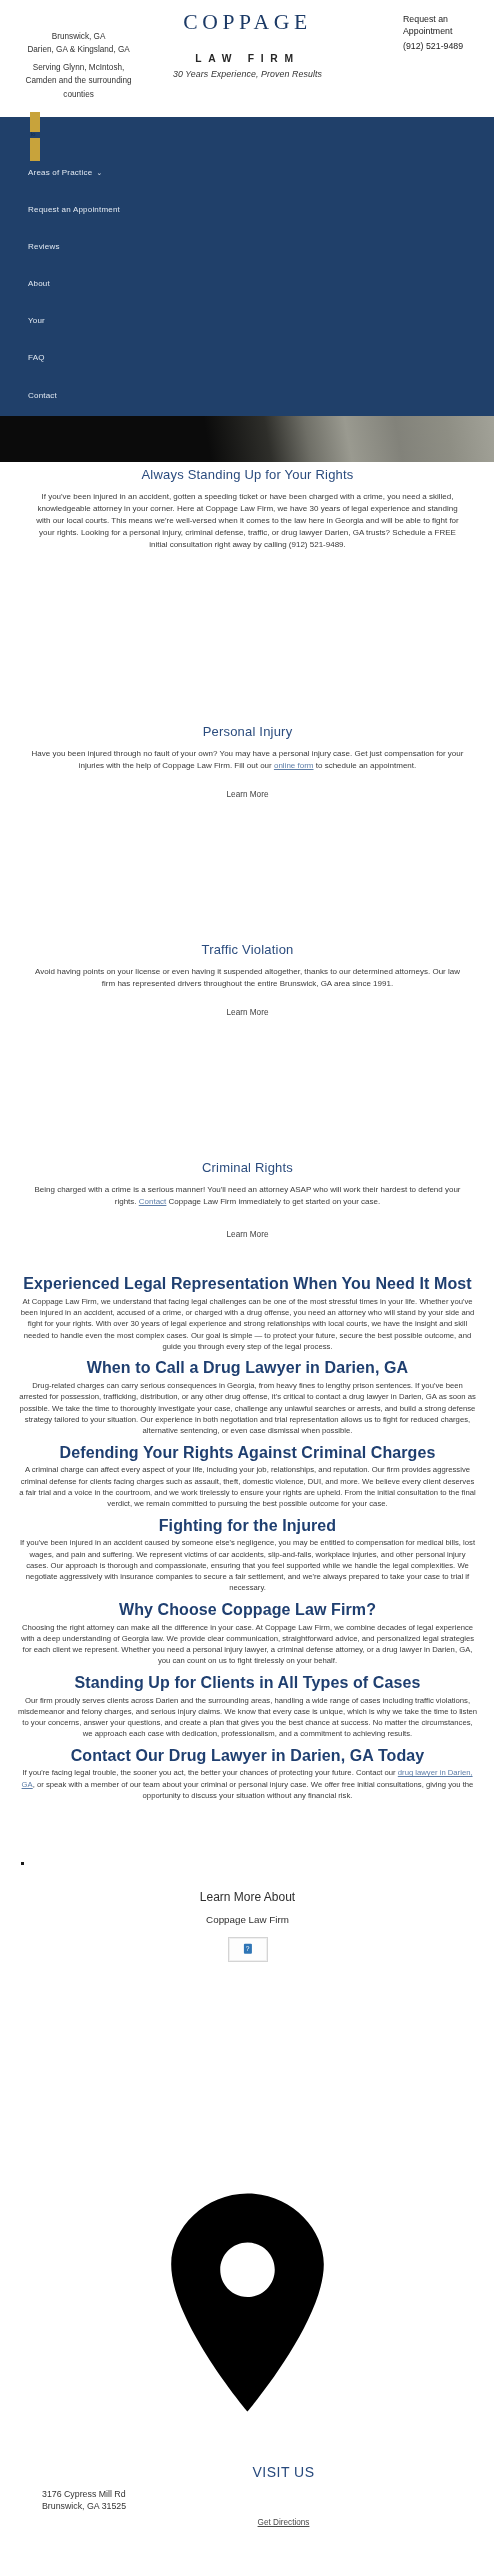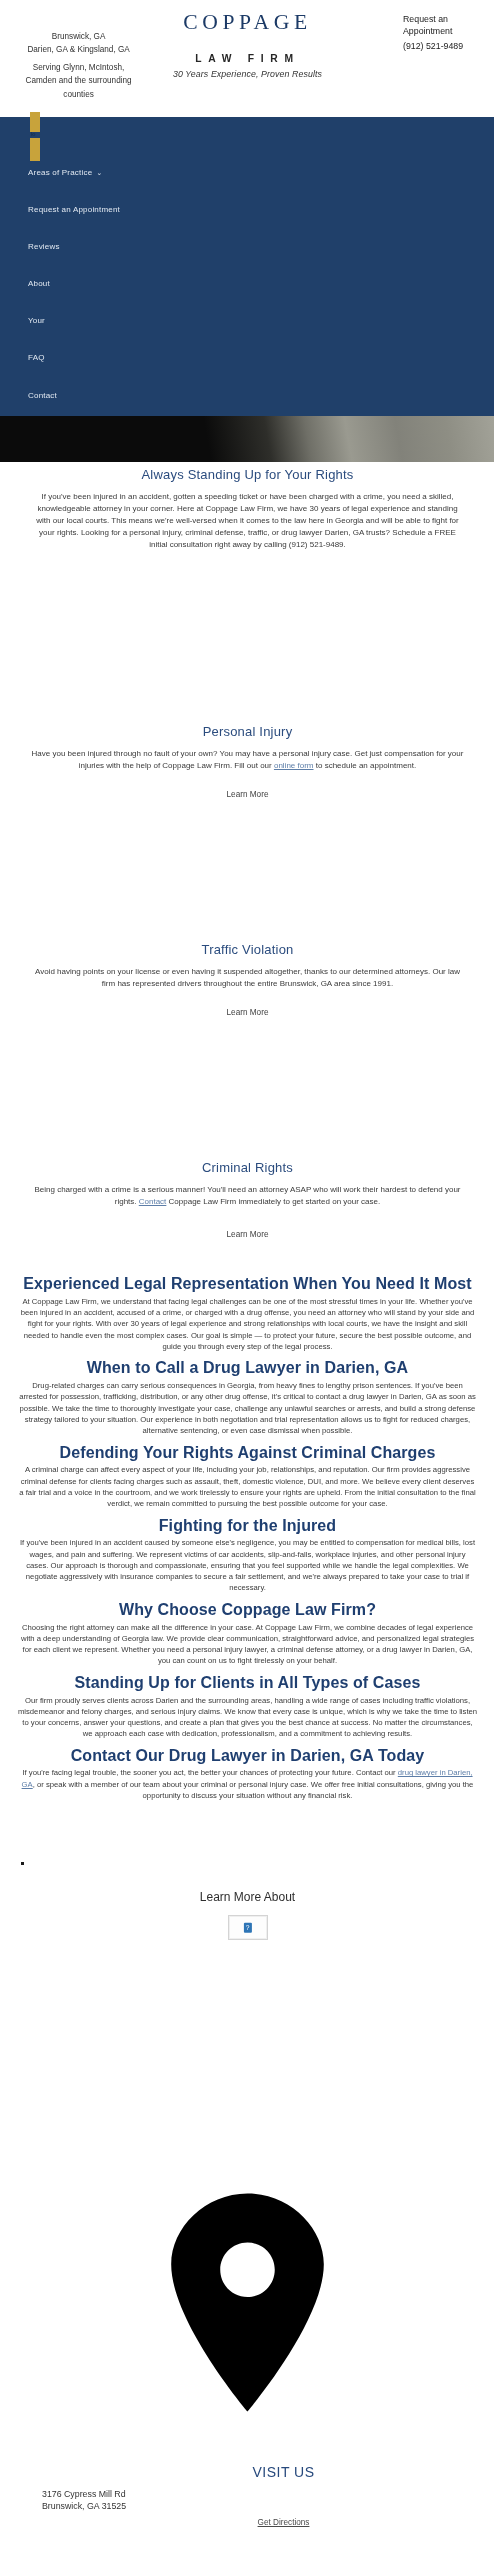--- a/index.html
+++ b/index.html
@@ -138,20 +138,21 @@
     <p><span>Choosing the right attorney can make all the difference in your case. At Coppage Law Firm, we combine decades of legal experience with a deep understanding of Georgia law. We provide clear communication, straightforward advice, and personalized legal strategies for each client we represent. Whether you need a personal injury lawyer, a criminal defense attorney, or a drug lawyer in Darien, GA, you can count on us to fight tirelessly on your behalf.</span></p>
     <h2>Standing Up for Clients in All Types of Cases</h2>
     <p><span>Our firm proudly serves clients across Darien and the surrounding areas, handling a wide range of cases including traffic violations, misdemeanor and felony charges, and serious injury claims. We know that every case is unique, which is why we take the time to listen to your concerns, answer your questions, and create a plan that gives you the best chance at success. No matter the circumstances, we approach each case with dedication, professionalism, and a commitment to achieving results.</span></p>
     <h2>Contact Our Drug Lawyer in Darien, GA Today</h2>
     <p><span>If you're facing legal trouble, the sooner you act, the better your chances of protecting your future. Contact our </span><a href="#" class="inline-link">drug lawyer in Darien, GA</a><span>, or speak with a member of our team about your criminal or personal injury case. We offer free initial consultations, giving you the opportunity to discuss your situation without any financial risk.</span></p>
   </div>
 
   <div class="stray-square"></div>
   <div class="learn-about">
     <div class="la-1">Learn More About</div>
+    <div class="la-2">Coppage Law Firm</div>
     <div class="broken-img">
       <span class="glyph">?</span>
     </div>
   </div>
 
   <svg class="icon-abs" style="left:169px;top:2190px" width="157" height="225" viewBox="4.8 1.9 14.4 20.2">
     <path fill="#000000" d="M12 2C8.13 2 5 5.13 5 8.5c0 5.25 7 13.5 7 13.5s7-8.25 7-13.5C19 5.13 15.87 2 12 2zm0 9.5c-1.38 0-2.5-1.12-2.5-2.5s1.12-2.5 2.5-2.5 2.5 1.12 2.5 2.5-1.12 2.5-2.5 2.5z"></path>
   </svg>
 
   <div class="visit">

